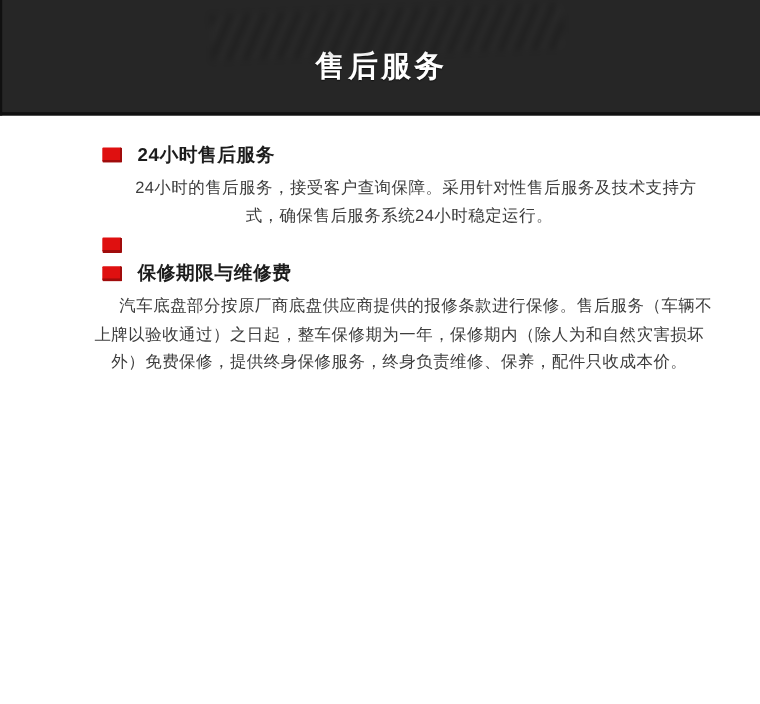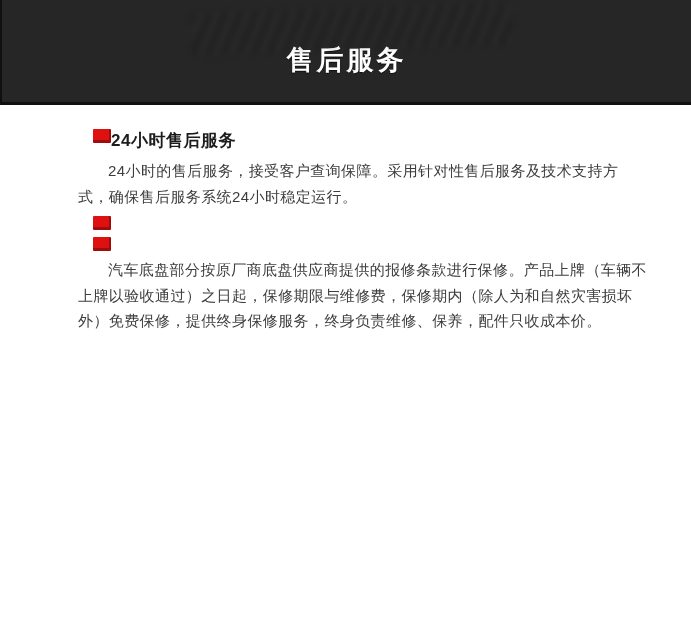--- a/index.html
+++ b/index.html
@@ -53,20 +53,22 @@
 
   
   .content {
     padding: 24px 43px 0 45px;
   }
   .section { margin-top: 7px; }
   .section:first-child { margin-top: 0; }
 
   .section-header {
     display: flex;
+    align-items: center;
+    gap: 14px;
     padding-left: 48px;
   }
   .bullet {
     flex: none;
     width: 18px;
     height: 14px;
     background: #df1010;
     border-right: 2px solid #a00c0c;
     border-bottom: 3px solid #a00c0c;
     border-radius: 1px;
@@ -78,20 +80,21 @@
     letter-spacing: 0.5px;
   }
 
   .section p {
     margin: 6px 0 0 33px;
     font-size: 15px;
     line-height: 25.5px;
     color: #3d3d3d;
     text-indent: 2em;
     letter-spacing: 0.4px;
+    text-align: center;
   }
   .section p + p { margin-top: 4px; }
 </style>
 </head>
 <body>
 
 <header class="banner">
   <div class="watermark"></div>
   <h1 class="banner-title">售后服务</h1>
 </header>
@@ -109,17 +112,18 @@
 
   <section class="section">
     <div class="section-header">
       <span class="bullet"></span>
     </div>
   </section>
 
   <section class="section">
     <div class="section-header">
       <span class="bullet"></span>
+      <h2 class="section-title">保修期限与维修费</h2>
     </div>
-    <p>汽车底盘部分按原厂商底盘供应商提供的报修条款进行保修。产品上牌（车辆不上牌以验收通过）之日起，保修期限与维修费，保修期内（除人为和自然灾害损坏外）免费保修，提供终身保修服务，终身负责维修、保养，配件只收成本价。</p>
+    <p>汽车底盘部分按原厂商底盘供应商提供的报修条款进行保修。售后服务（车辆不上牌以验收通过）之日起，整车保修期为一年，保修期内（除人为和自然灾害损坏外）免费保修，提供终身保修服务，终身负责维修、保养，配件只收成本价。</p>
   </section>
 
 </main>
 
 </body></html>

